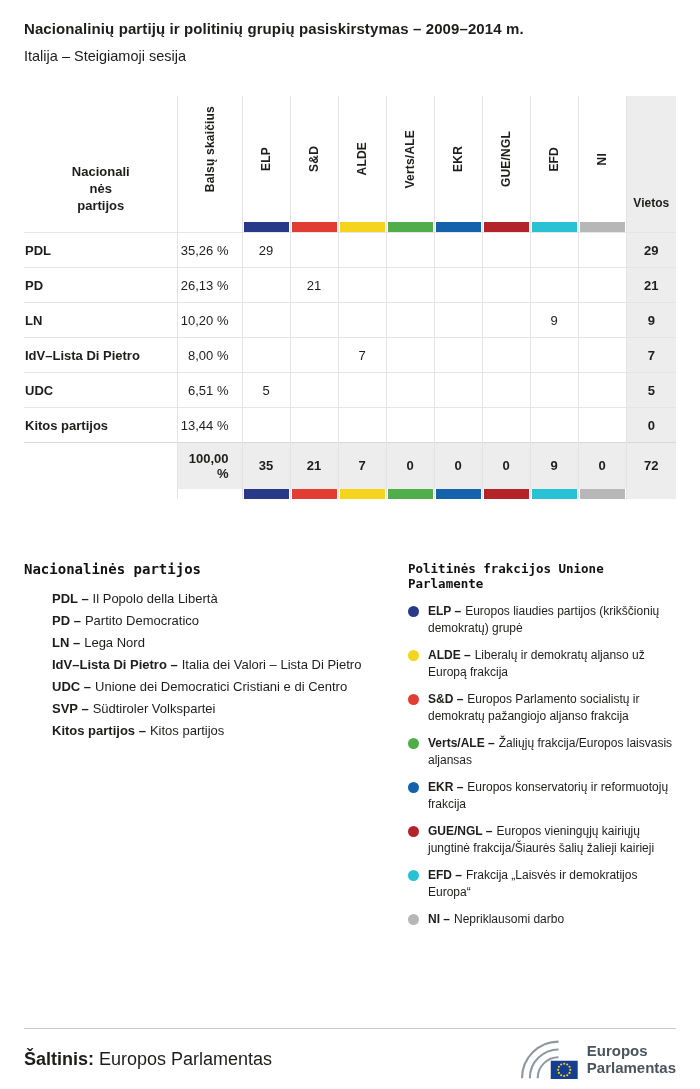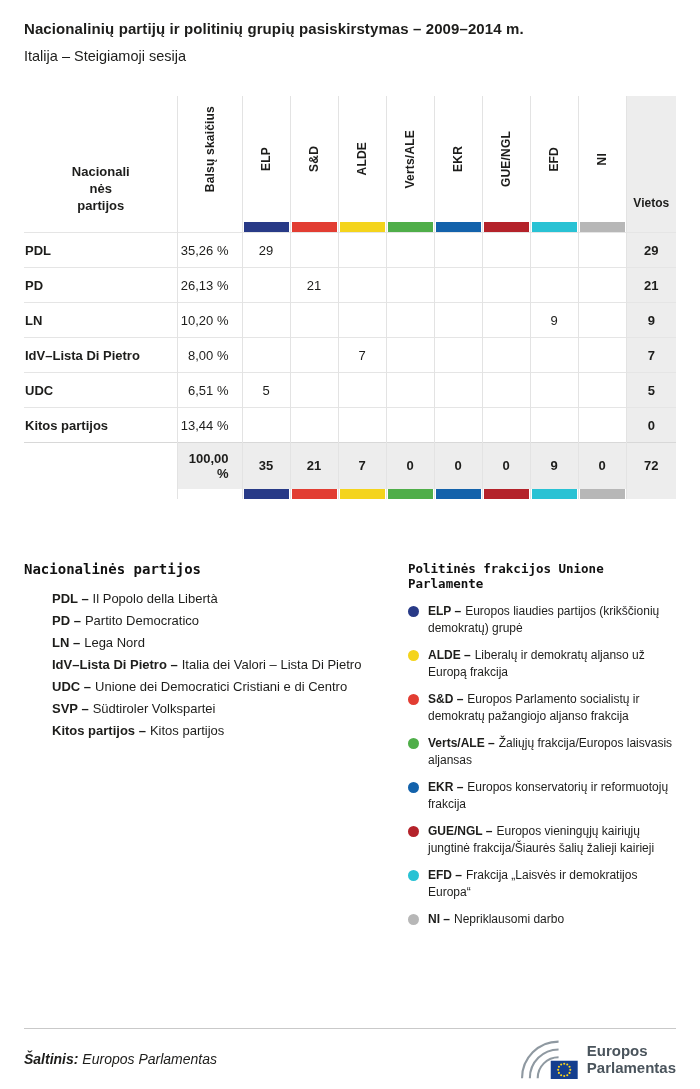--- a/index.html
+++ b/index.html
@@ -48,21 +48,21 @@
   .pitem { font-size: 13px; line-height: 17px; margin-top: 5px; }
   .pitem .abbr, .gtxt .abbr { font-weight: 700; margin-right: 4px; }
   #group-legend-items { margin-top: 12px; }
   .gitem { display: flex; margin-top: 10px; font-size: 12px; line-height: 17px; }
   .gitem:first-child { margin-top: 0; }
   .dot { width: 11px; height: 11px; border-radius: 50%; flex: none; margin: 3px 9px 0 0; }
 
   .footnote { margin-top: 18px; border-top: 1px solid #c9c9c9; padding-top: 13px; font-size: 13px; line-height: 20px; width: 652px; }
 
   .footer { margin-top: auto; border-top: 1px solid #c9c9c9; padding-top: 10px; display: flex; justify-content: space-between; align-items: center; width: 652px; }
-  .source { font-size: 14px; font-style: italic; }
+  .source { font-size: 18px; }
   .source .abbr { font-weight: 700; }
   .logo { display: flex; align-items: center; gap: 7px; }
   .logo-text { font-size: 15px; font-weight: 700; color: #4a545c; line-height: 17px; }
 </style>
 </head>
 <body>
 
 <div class="page">
 
   <div class="title">Nacionalinių partijų ir politinių grupių pasiskirstymas – 2009–2014 m.</div>

